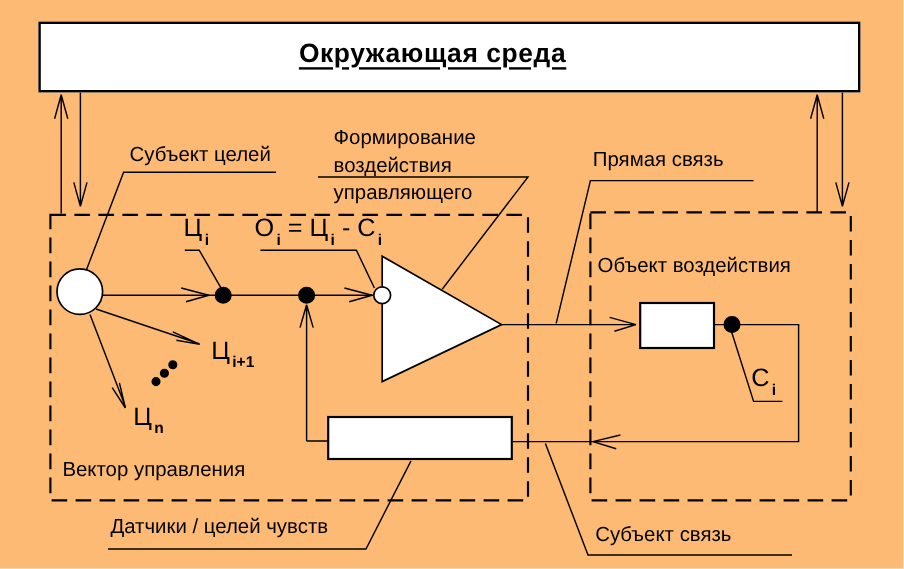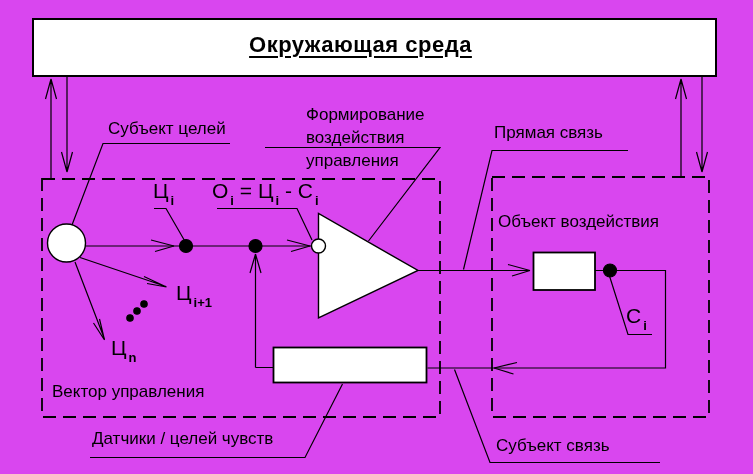--- a/index.html
+++ b/index.html
@@ -1,19 +1,19 @@
 <!DOCTYPE html>
 <html><head>
 <meta charset="utf-8">
 <style>
   html,body { margin:0; padding:0; background:#ffffff; }
   #canvas {
     position:relative;
     width:753px; height:474px;
-    background:#d946ef;
+    background:#fdba74;
     font-family:"Liberation Sans", sans-serif;
     color:#000000;
     overflow:hidden;
   }
   #diagram-svg { position:absolute; left:0; top:0; }
 
   .env-box {
     position:absolute;
     left:32px; top:18px; width:681px; height:55px;
     border:2px solid #000;
@@ -28,21 +28,21 @@
     letter-spacing:0.5px;
     transform:translate(-14px,-3px);
     white-space:nowrap;
   }
 
   .lbl {
     position:absolute;
     font-size:17px; line-height:20px;
     white-space:nowrap;
   }
-  .formation { line-height:23px;margin-left:28px; }
+  .formation { line-height:23px; }
 
   .sym {
     position:absolute;
     font-size:21px; line-height:22px;
     white-space:nowrap;
   }
   .sub {
     font-size:13px; font-weight:bold;
     position:relative; top:7px; left:2px;
     margin-right:2px;
@@ -104,21 +104,21 @@
 
   <div class="env-box">
     <span class="env-title">Окружающая среда</span>
   </div>
 
   <div class="lbl" style="left:108px; top:119px">Субъект целей</div>
 
   <div class="lbl formation" style="left:278px; top:103px">
     <div>Формирование</div>
     <div>воздействия</div>
-    <div>управления</div>
+    <div>управляющего</div>
   </div>
 
   <div class="lbl" style="left:494px; top:123px">Прямая связь</div>
 
   <div class="lbl" style="left:498px; top:212px">Объект воздействия</div>
 
   <div class="lbl" style="left:52px; top:382px">Вектор управления</div>
 
   <div class="lbl" style="left:92px; top:429px">Датчики / целей чувств</div>
 

